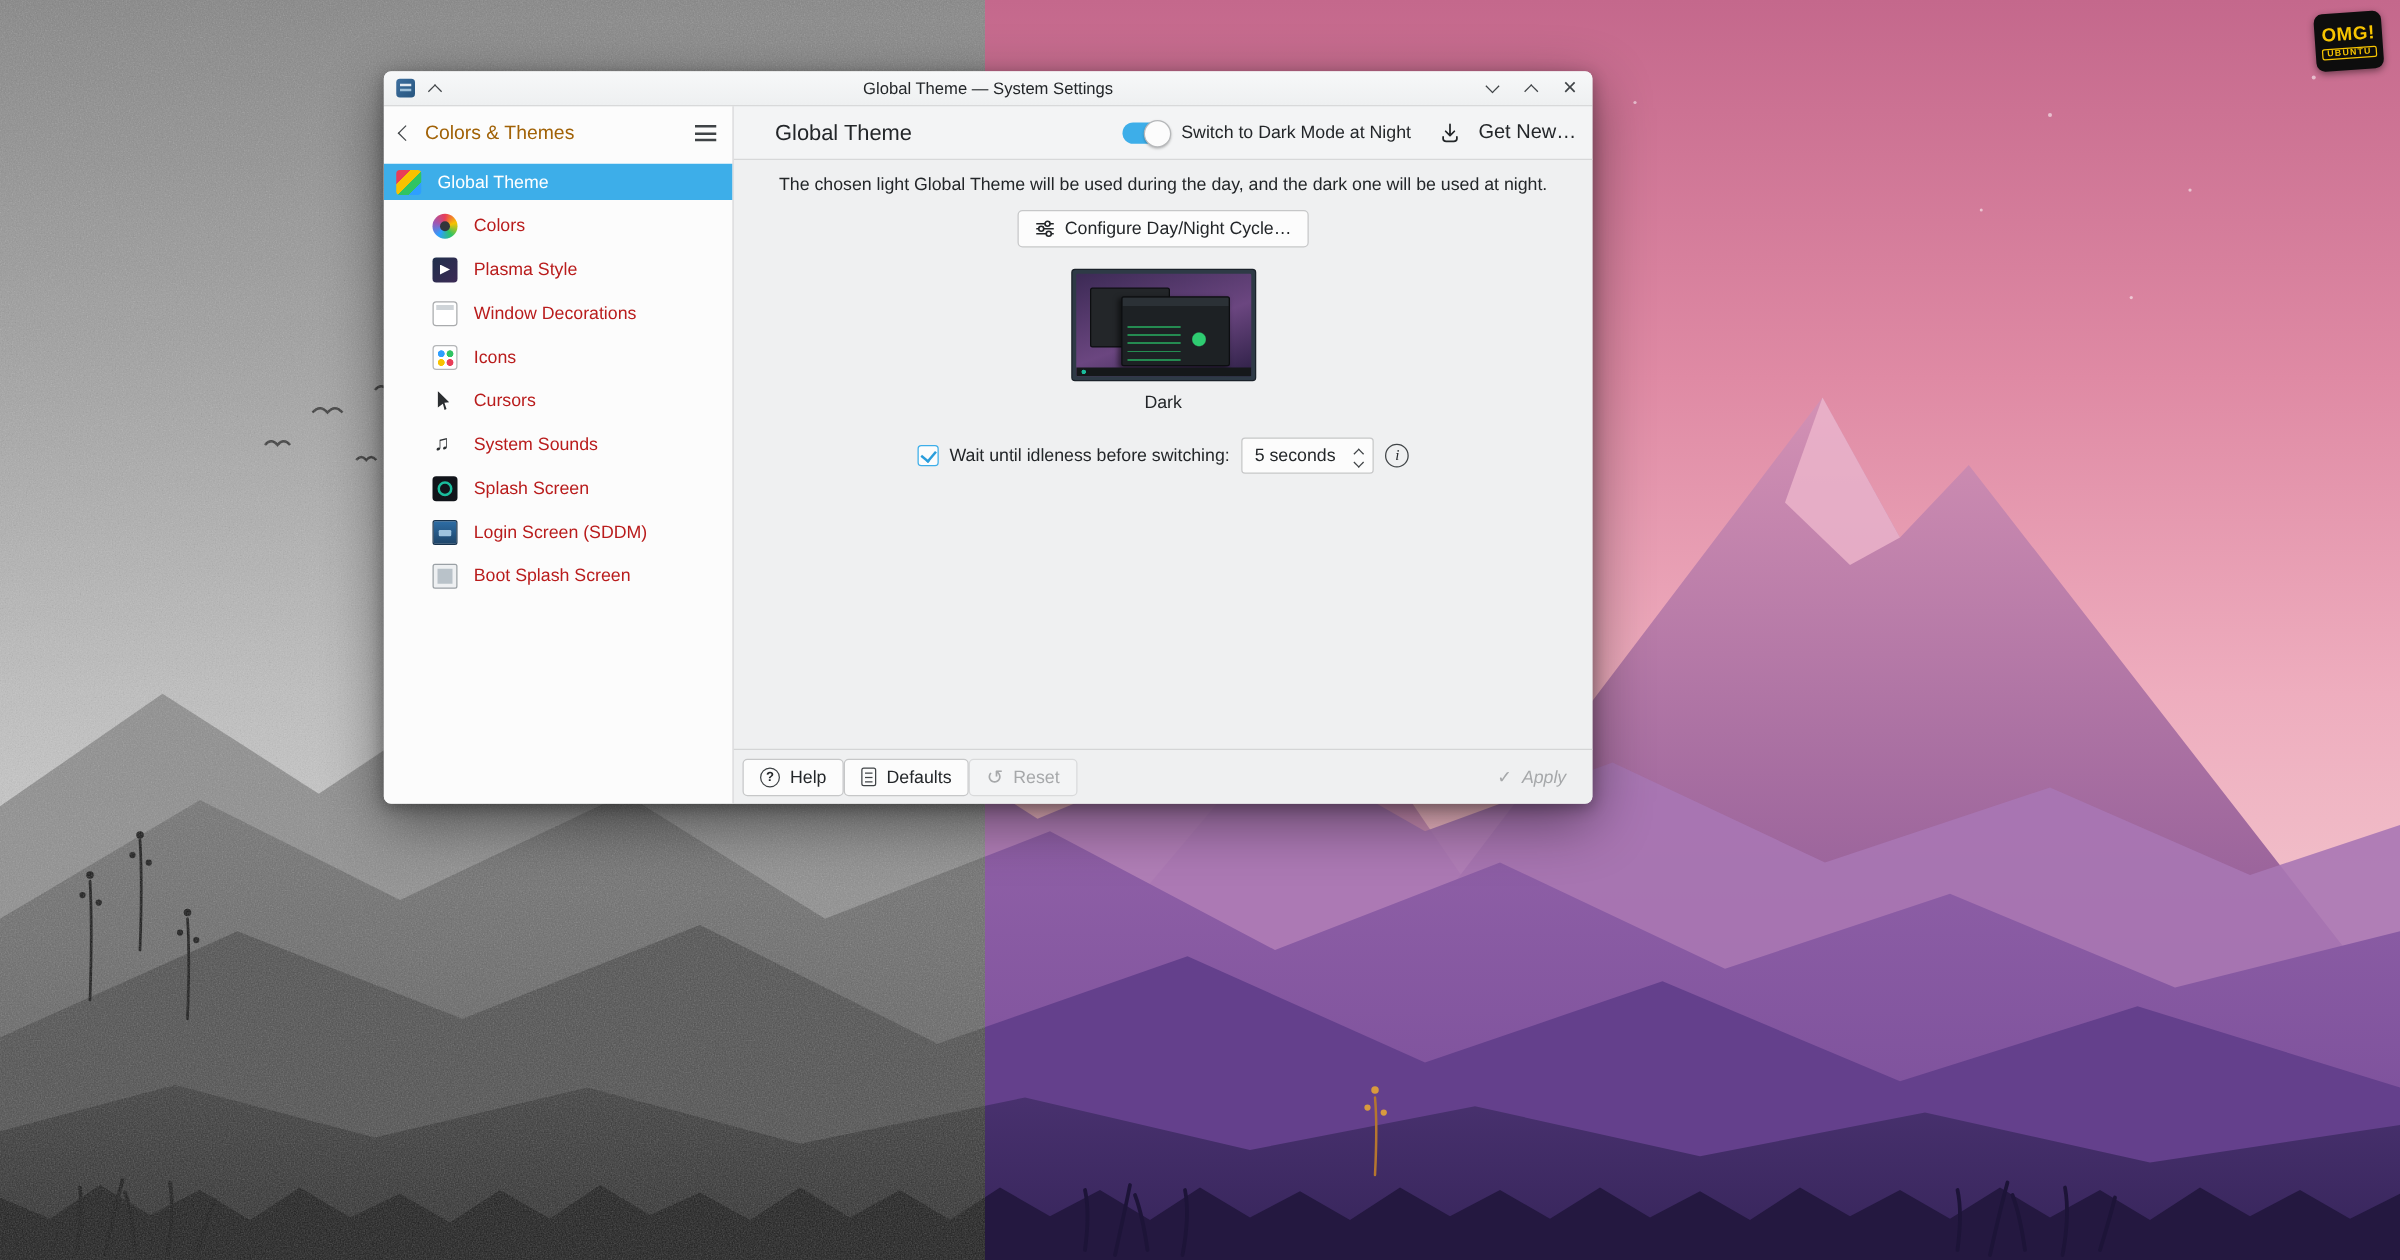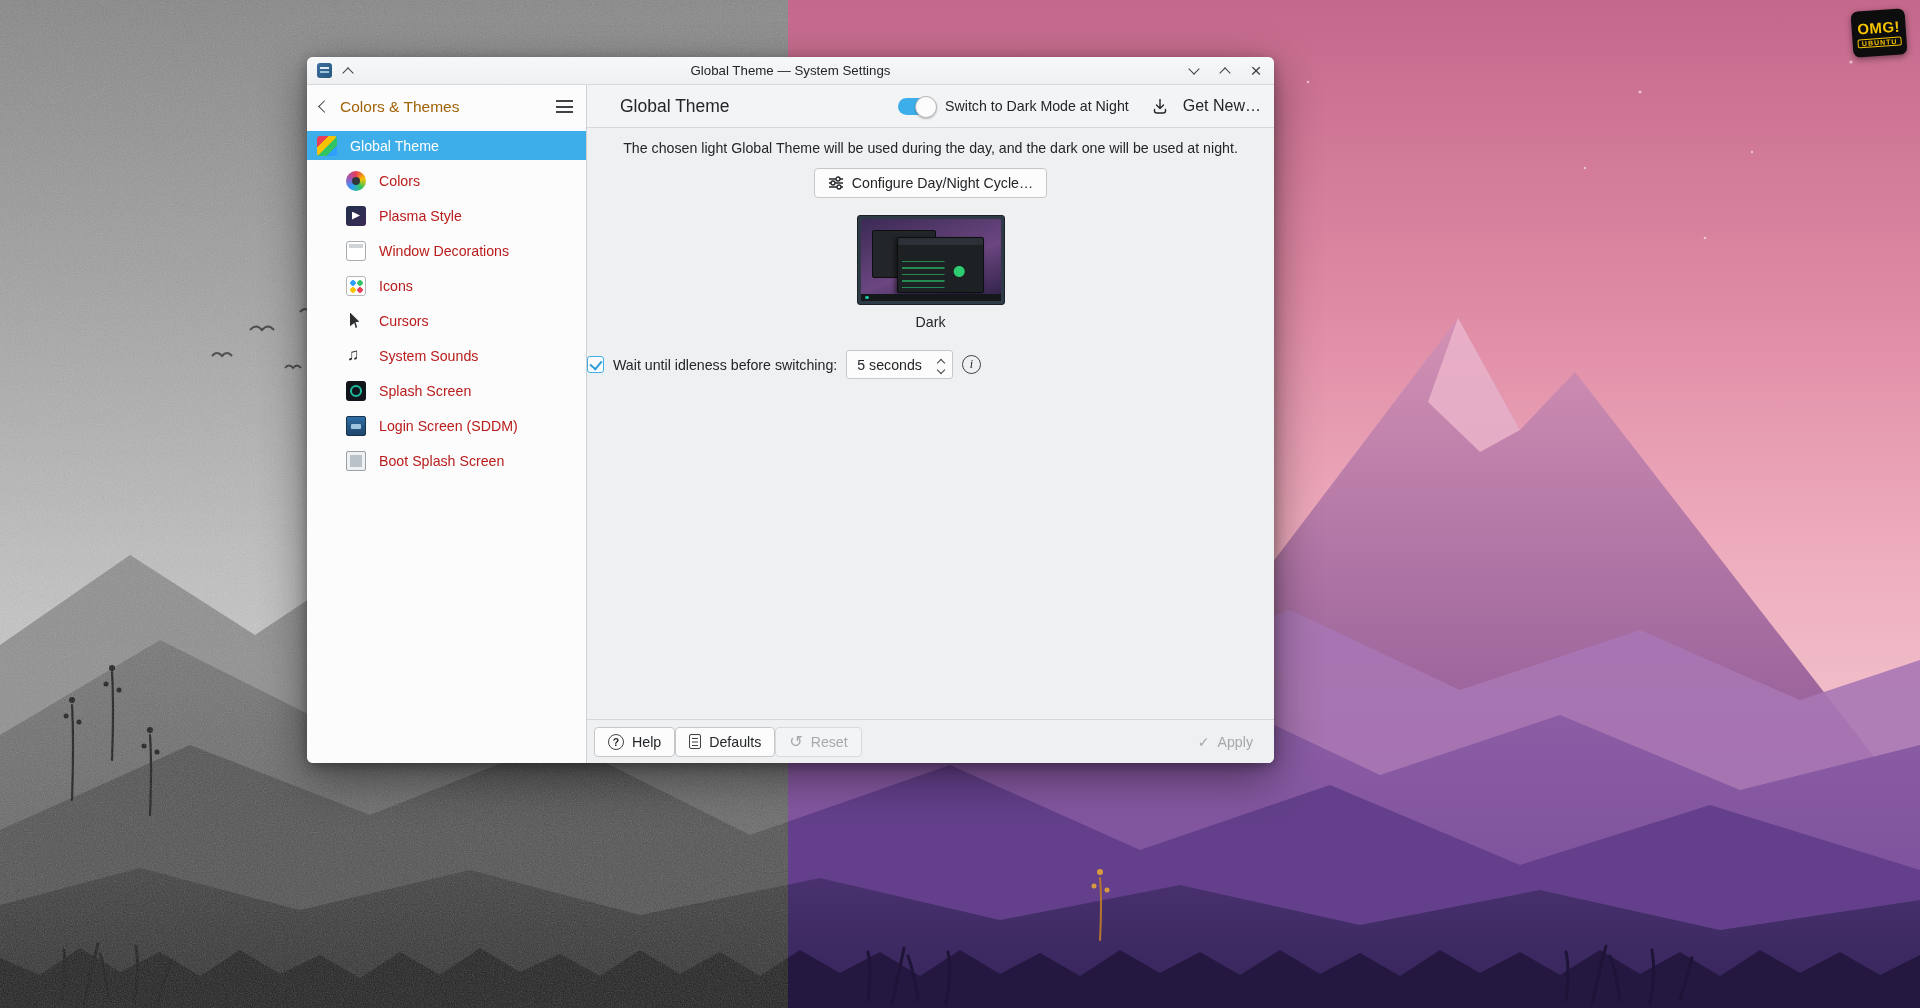--- a/index.html
+++ b/index.html
@@ -12,21 +12,21 @@
 
   
   .badge { position:absolute; top:10px; right:14px; width:54px; height:46px; background:#0d0d0d;
            border-radius:7px; transform:rotate(-4deg); display:flex; flex-direction:column;
            align-items:center; justify-content:center; gap:2px; box-shadow:0 2px 6px rgba(0,0,0,.45); }
   .badge-top { color:#f7c400; font-weight:bold; font-size:15px; letter-spacing:.5px; }
   .badge-bottom { color:#f7c400; border:1px solid #f7c400; font-size:7px; font-weight:bold;
                   padding:0 3px; border-radius:2px; letter-spacing:1px; }
 
   
-  .window { position:absolute; left:307px; top:57px; width:967px; height:706px;
+  .window { position:absolute; left:307px; top:57px; width:967px; height:586px;
             border-radius:6px; overflow:hidden; background:#eff0f1;
             box-shadow:0 14px 46px rgba(0,0,0,.45), 0 3px 12px rgba(0,0,0,.3);
             display:flex; flex-direction:column; }
 
   .titlebar { height:28px; flex:0 0 28px; background:linear-gradient(#f7f8f9,#eef0f1);
               border-bottom:1px solid #d8d9da; display:flex; align-items:center; position:relative; padding:0 10px; }
   .tb-left { display:flex; align-items:center; gap:12px; }
   .app-icon { width:15px; height:15px; border-radius:3px; background:linear-gradient(135deg,#3c6e9e,#28567f); position:relative; }
   .app-icon::after { content:""; position:absolute; left:3px; right:3px; top:4px; height:2px; background:#e4ebf1; box-shadow:0 4px 0 #9fc1da; }
   .tb-title { position:absolute; left:0; right:0; text-align:center; font-size:13.3px; color:#232629; pointer-events:none; }
@@ -92,21 +92,21 @@
                    border:1px solid #b6b8ba; border-radius:50%; box-shadow:0 1px 2px rgba(0,0,0,.25); }
   .hdr-label { font-size:14.2px; }
   .get-new { display:flex; align-items:center; gap:15px; margin-left:14px; }
 
   .content { flex:1; background:#eff0f1; text-align:center; padding-top:12px; overflow:hidden; }
   .description { font-size:14.2px; }
   .configure-row { margin-top:12px; }
   .btn { display:inline-flex; align-items:center; gap:8px; height:30px; padding:0 13px; background:#fcfcfc;
          border:1px solid #c6c7c8; border-radius:4px; font-size:14.2px; color:#232629; }
   .btn.disabled { color:#a6a8aa; background:#f3f4f5; border-color:#d9dadb; }
-  .btn.flat.disabled { background:transparent; border-color:transparent; }
+  .btn.flat.disabled { background:transparent; border-color:transparent;font-style:italic; }
 
   .cards-row { margin-top:17px; display:flex; justify-content:center; gap:11px; }
   .card-col { display:flex; flex-direction:column; align-items:center; }
   .theme-card { width:148px; height:90px; border-radius:3px; padding:3px; }
   .theme-card.light { background:#d9dcdf; border:1px solid #8f979e; }
   .theme-card.dark  { background:#2e3a46; border:1px solid #1a2129; }
   .thumb { position:relative; width:100%; height:100%; overflow:hidden; border-radius:1px; }
   .thumb-light { background:linear-gradient(160deg,#c99ac0,#e7b9cd 45%,#b893c7); }
   .thumb-dark  { background:linear-gradient(160deg,#3c2a55,#6b4680 55%,#2c1f45); }
   .t-win { position:absolute; border-radius:2px; }
@@ -125,21 +125,21 @@
   .thumb-dark .t-front { left:26%; top:22%; width:62%; height:68%; border:1px solid #0c0e10; background-color:#1d2124;
     background-image:linear-gradient(#2b3136 0 7px,transparent 7px),
     repeating-linear-gradient(180deg,transparent 0 5px,rgba(39,174,96,.75) 5px 6.5px),
     radial-gradient(circle at 72% 62%,#2ecc71 5px,transparent 6px);
     background-size:100% 100%,50% 62%,100% 100%; background-position:0 0,9% 88%,0 0; background-repeat:no-repeat;
     box-shadow:-2px 2px 4px rgba(0,0,0,.5); }
   .thumb-dark .t-bar { position:absolute; left:0; right:0; bottom:0; height:7px; background:#15181a;
     background-image:radial-gradient(circle at 6px 3.5px,#1abc9c 1.6px,transparent 2px); }
   .card-label { margin-top:9px; font-size:14.2px; }
 
-  .idle-row { margin-top:20px; display:flex; align-items:center; gap:9px; }
+  .idle-row { margin-top:20px; display:flex; justify-content:center; align-items:center; gap:9px; }
   .checkbox { width:17px; height:17px; background:#fcfcfc; border:1.4px solid #3daee9; border-radius:3px; position:relative; }
   .checkbox::after { content:""; position:absolute; left:4px; top:1px; width:5.5px; height:9px;
                      border-right:2px solid #2a9ddb; border-bottom:2px solid #2a9ddb; transform:rotate(40deg); }
   .idle-label { font-size:14.2px; }
   .spinbox { display:inline-flex; align-items:center; height:29px; background:#fcfcfc; border:1px solid #c6c7c8; border-radius:3px; }
   .spin-value { padding:0 8px 0 10px; font-size:14.2px; }
   .spin-btns { display:flex; flex-direction:column; justify-content:center; gap:5px; padding:0 8px; }
   .spin-btns .chev { width:6px; height:6px; border-width:1.4px; }
   .info-icon { width:19px; height:19px; border:1.3px solid #3f4346; border-radius:50%; display:inline-flex;
                align-items:center; justify-content:center; }

